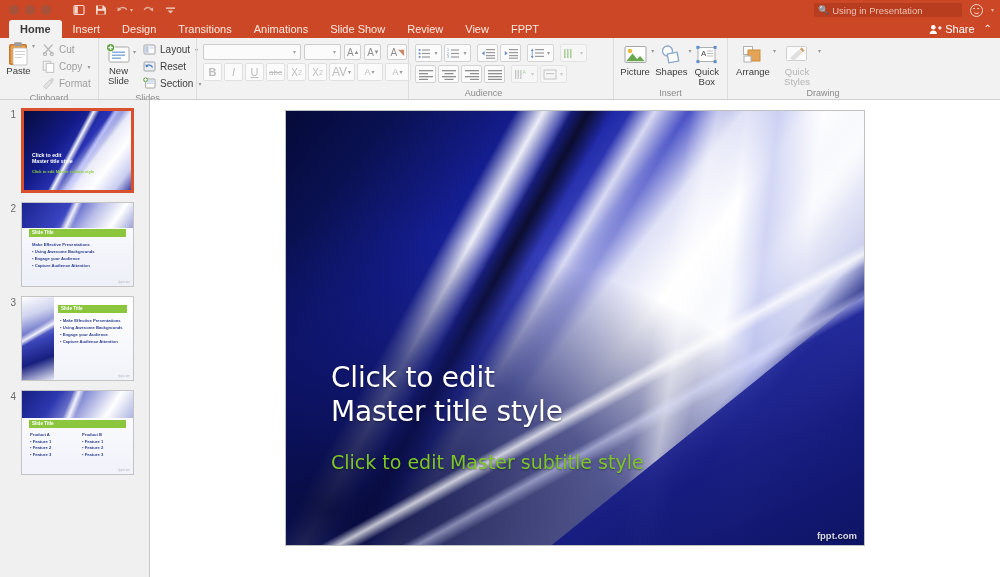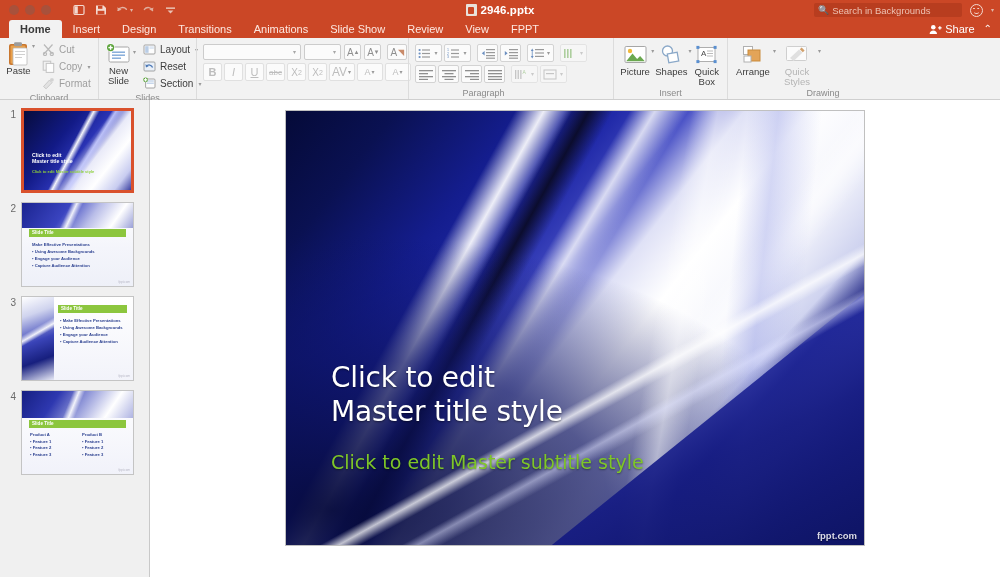--- a/index.html
+++ b/index.html
@@ -269,28 +269,24 @@
           <path d="M11.5 3.4 10.7 7 7.2 5.6z" fill="#e0ad9d"></path>
         </svg>
     </span>
     <span class="qat-ico">
       <svg width="13" height="12" viewBox="0 0 13 12">
           <rect x="2" y="3.4" width="9" height="1.5" fill="#e9c2b4"></rect>
           <path d="M3.6 6.4h5.8L6.5 9.6z" fill="#e9c2b4"></path>
         </svg>
     </span>
   </div>
-  <div class="doc-title">
-    <span class="ppt-ico"></span>
-    <span>2946.pptx</span>
-  </div>
   <div class="tb-right">
     <div class="search-box">
       <span class="mag">🔍</span>
-      <span class="ph">Search in Backgrounds</span>
+      <span class="ph">Using in Presentation</span>
     </div>
     <span class="smiley"></span>
     <span class="caret">▾</span>
   </div>
 </div>
 
 <div class="tabstrip">
   <div class="tab active">Home</div>
   <div class="tab">Insert</div>
   <div class="tab">Design</div>
@@ -600,21 +596,21 @@
         </div>
         <div class="pbtn dim" style="min-width:27px;opacity:.45">
           <svg width="14" height="11" viewBox="0 0 14 11">
               <rect x="1" y="1" width="12" height="9" fill="none" stroke="#8f8f8f" stroke-width="1"></rect>
               <rect x="3" y="4" width="8" height="1.2" fill="#8f8f8f"></rect>
             </svg>
           <span class="vcaret">▾</span>
         </div>
       </div>
     </div>
-    <div class="rgroup-label" style="position:absolute;left:0;right:55px;bottom:0">Paragraph</div>
+    <div class="rgroup-label" style="position:absolute;left:0;right:55px;bottom:0">Audience</div>
   </div>
 
   <div class="rgroup" style="width:114px">
     <div class="rgroup-body" style="padding-top:1px">
       <div class="bigbtn" style="width:34px">
         <span class="gico">
           <svg width="23" height="20" viewBox="0 0 23 20">
               <rect x="1" y="1.5" width="21" height="16" rx="1.2" fill="#ffffff" stroke="#a6a6a6" stroke-width="1"></rect>
               <circle cx="6" cy="6" r="2.2" fill="#f0b93c"></circle>
               <path d="M2.2 16.2 8.5 8.6l4.6 5.4 3-3 4.7 5.2z" fill="#6aa84f"></path>

